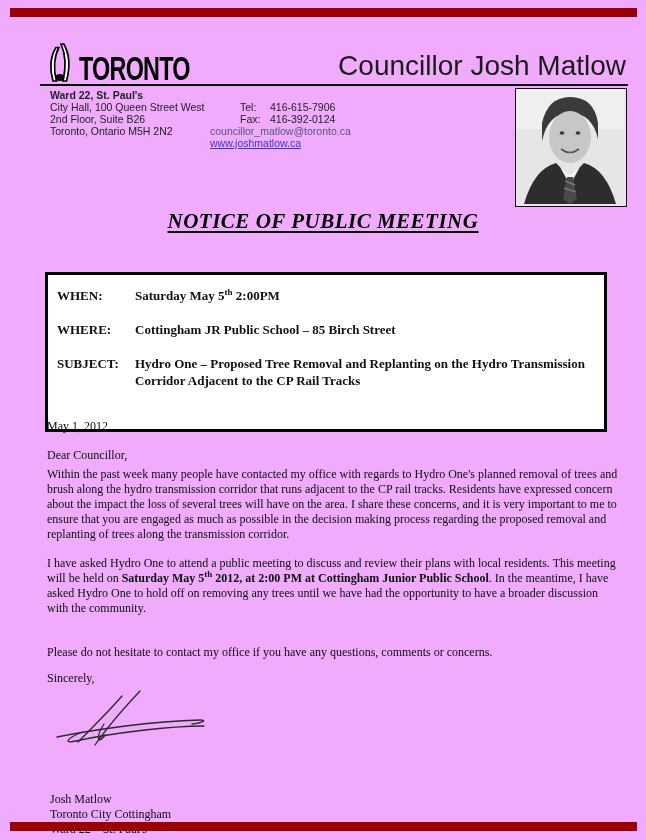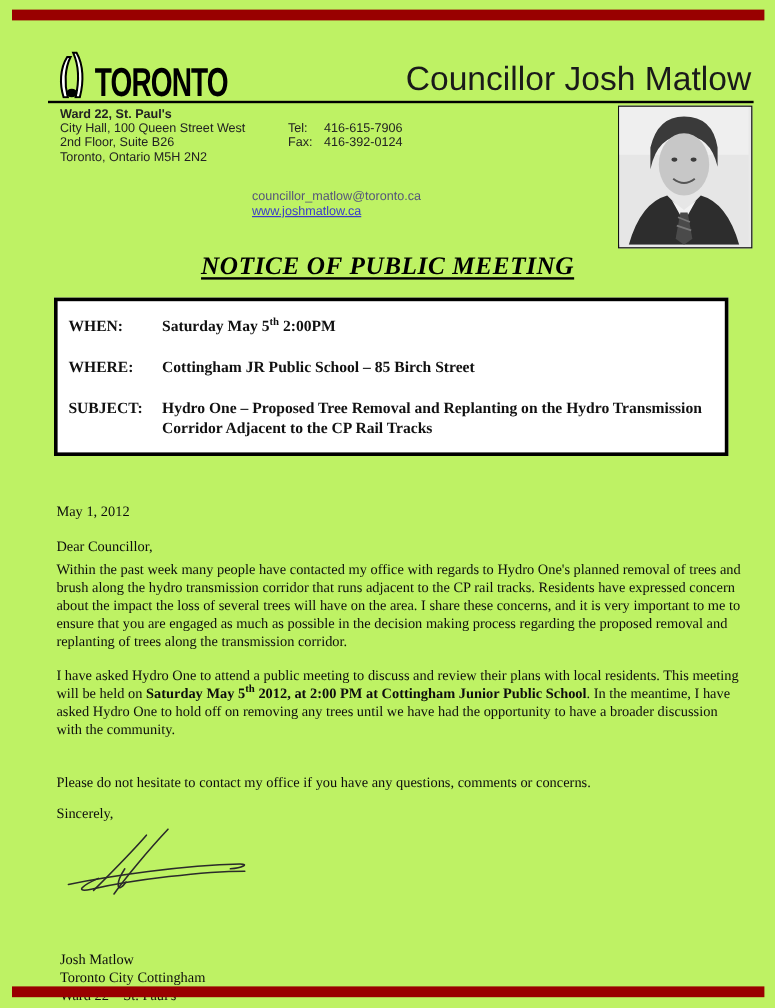--- a/index.html
+++ b/index.html
@@ -1,17 +1,17 @@
 <!DOCTYPE html>
 <html><head>
 <meta charset="utf-8">
 <style>
   html,body{margin:0;padding:0;background:#fff;}
   .page{
-    position:relative;width:646px;height:840px;background:#bef264;
+    position:relative;width:646px;height:840px;background:#f0abfc;
     font-family:"Liberation Serif",serif;color:#111;overflow:hidden;
   }
   .redbar{position:absolute;left:10px;width:627px;height:9px;background:#990000;}
   .redbar.top{top:8px;}
   .redbar.bottom{top:822px;}
 
   
   .logo{position:absolute;left:45px;top:42px;display:flex;align-items:flex-end;gap:4px;}
   .logo-word{
     font-family:"Liberation Sans",sans-serif;font-weight:800;font-size:30px;line-height:30px;
@@ -23,35 +23,35 @@
   }
   .header-rule{position:absolute;left:40px;top:84px;width:588px;height:2px;background:#000;}
 
   .address{position:absolute;left:50px;top:89px;font-family:"Liberation Sans",sans-serif;
     font-size:10.5px;line-height:12px;color:#222;}
   .address .b{font-weight:bold;}
   .contact{position:absolute;left:210px;top:101px;font-family:"Liberation Sans",sans-serif;
     font-size:10.5px;line-height:12px;color:#222;}
   .contact .row{display:flex;margin-left:30px;}
   .contact .lbl{width:30px;}
-  .contact .email{color:#55557a;margin-top:33px;}
+  .contact .email{color:#55557a;}
   .contact .site{color:#3a3acc;text-decoration:underline;cursor:pointer;}
 
   .photo{position:absolute;left:515px;top:88px;width:110px;height:117px;border:1px solid #111;
     background:#e9e9e9;overflow:hidden;}
 
   
   .notice-title{
     position:absolute;left:35px;right:35px;top:209px;text-align:center;
     font-weight:bold;font-size:21px;letter-spacing:.5px;color:#000;
   }
   .notice-title span{text-decoration:underline;text-decoration-thickness:2px;text-underline-offset:3px;font-style:italic;}
 
   .notice-box{
-    position:absolute;left:45px;top:248px;width:562px;height:132px;box-sizing:border-box;
+    position:absolute;left:45px;top:272px;width:562px;height:160px;box-sizing:border-box;
     border:3px solid #000;padding:12px 10px 0 9px;background:#fff;
   }
   .nrow{display:flex;margin-bottom:17px;font-weight:bold;font-size:13px;line-height:17px;}
   .nrow .nlbl{width:78px;flex:0 0 78px;}
   .nrow .nval{width:460px;}
   sup{font-size:9px;line-height:0;}
 
   
   .body-txt{position:absolute;left:47px;width:572px;font-size:12px;line-height:15px;color:#0d0d0d;}
   .date{top:419px;}

